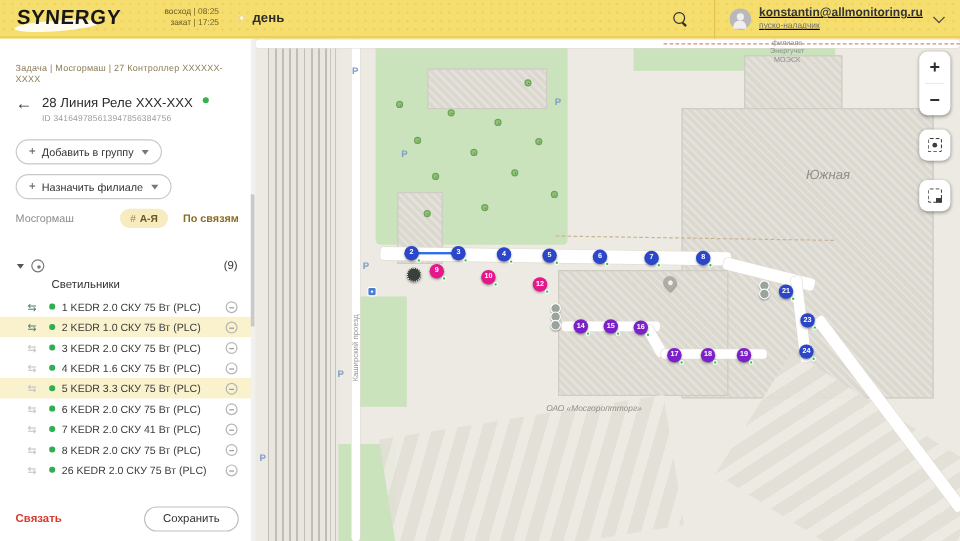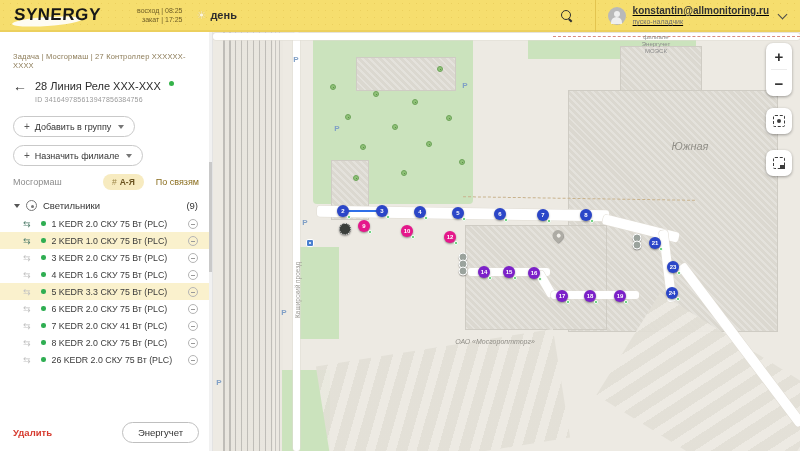--- a/index.html
+++ b/index.html
@@ -61,28 +61,28 @@
   .btn1 { margin:13px 0 0 0; }
   .btn2 { margin:8px 0 0 0; }
   .tabs { display:flex; gap:13px; margin-top:13px; border-bottom:1px solid #e8e8e8; padding:0 1px; }
   .tab { font-size:9px; color:#5c5c5c; padding:4px 1px 6px 1px; cursor:pointer; white-space:nowrap; }
   .tab.active { color:#8a6d1d; font-weight:700; border-bottom:2px solid #a8862c; margin-bottom:-1px; }
   .sort-row { display:flex; align-items:center; margin-top:8px; }
   .sort-label { font-size:9px; color:#8c8c8c; flex:1; }
   .sort-az { display:inline-flex; align-items:center; gap:3px; background:#F7EBC0; border-radius:10px;
     padding:3px 9px; font-size:8.5px; color:#6b5420; font-weight:700; cursor:pointer; margin-right:12px; }
   .sort-az .hash { font-weight:400; color:#9c8648; }
-  .sort-links { font-size:9px; color:#8a6d1d; font-weight:400; cursor:pointer; }
+  .sort-links { font-size:9px; color:#8a6d1d; font-weight:700; cursor:pointer; }
   .group-row { display:flex; align-items:center; gap:6px; margin-top:10px; padding:0 1px; }
   .grp-caret { width:0; height:0; border-left:3.5px solid transparent; border-right:3.5px solid transparent;
     border-top:4.5px solid #555; cursor:pointer; }
   .grp-ic { width:11px; height:11px; border:1px solid #777; border-radius:50%; position:relative; }
   .grp-ic::before { content:""; position:absolute; left:3.5px; top:3.5px; width:3px; height:3px;
     border-radius:50%; background:#777; }
-  .grp-name { font-size:9.5px; color:#333; flex:1; }
+  .grp-name { font-size:9.5px; color:#333; flex:1;margin-top:32px; }
   .grp-count { font-size:9.5px; color:#333; }
   .dev-list { margin-top:4px; }
   .dev-row { display:flex; align-items:center; gap:6px; height:17px; padding:0 2px 0 10px;
     margin:0 -13px; padding-left:23px; padding-right:14px; cursor:pointer; }
   .dev-row.hl { background:#FAF1CD; }
   .link-ic { font-size:9px; color:#c2c2c2; line-height:10px; width:12px; }
   .link-ic.on { color:#55806f; }
   .gdot { width:4.5px; height:4.5px; border-radius:50%; background:#2fae52; }
   .dev-label { font-size:8.8px; color:#3a3a3a; flex:1; white-space:nowrap; }
   .unlink-ic { width:10px; height:10px; border:1px solid #b5b5b5; border-radius:50%;
@@ -282,22 +282,22 @@
           <span class="link-ic">⇆</span>
           <span class="gdot"></span>
           <span class="dev-label">26 KEDR 2.0 СКУ 75 Вт (PLC)</span>
           <span class="unlink-ic"></span>
         </div>
       </div>
 
   </div>
 
   <div class="sb-bottom">
-    <span class="delete-link">Удалить</span>
-    <button class="save-btn">Энергучет</button>
+    <span class="delete-link">Связать</span>
+    <button class="save-btn">Сохранить</button>
   </div>
   <div class="sb-scrolltrack">
     <div class="sb-scrollthumb"></div>
   </div>
 </div>
 
 <div class="map" id="map">
 
   <div class="rail"></div>
   <div class="rail2"></div>

